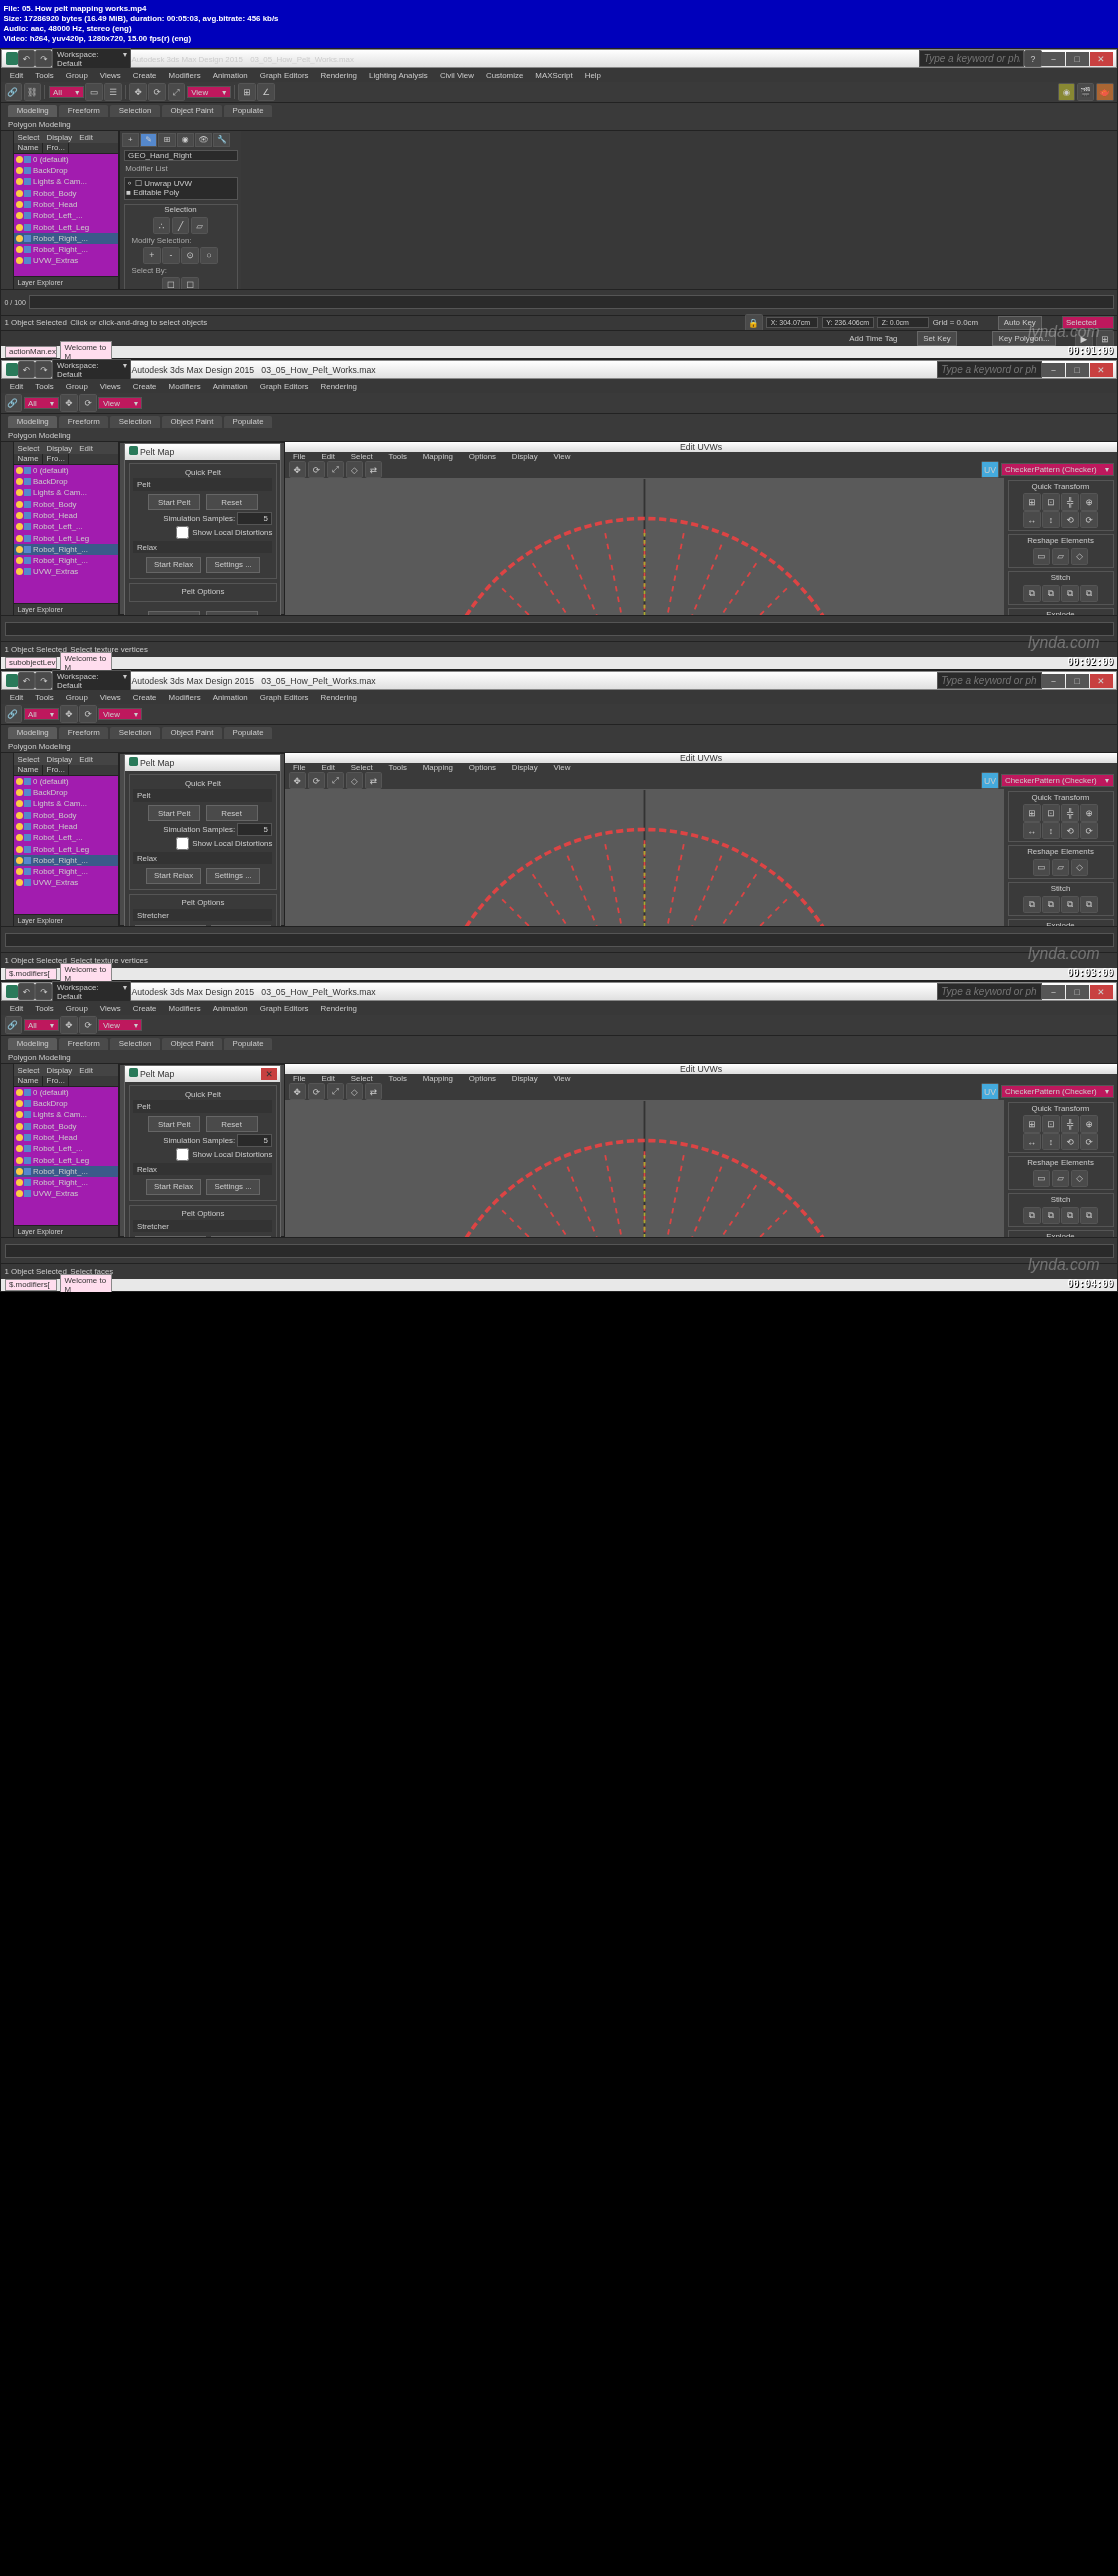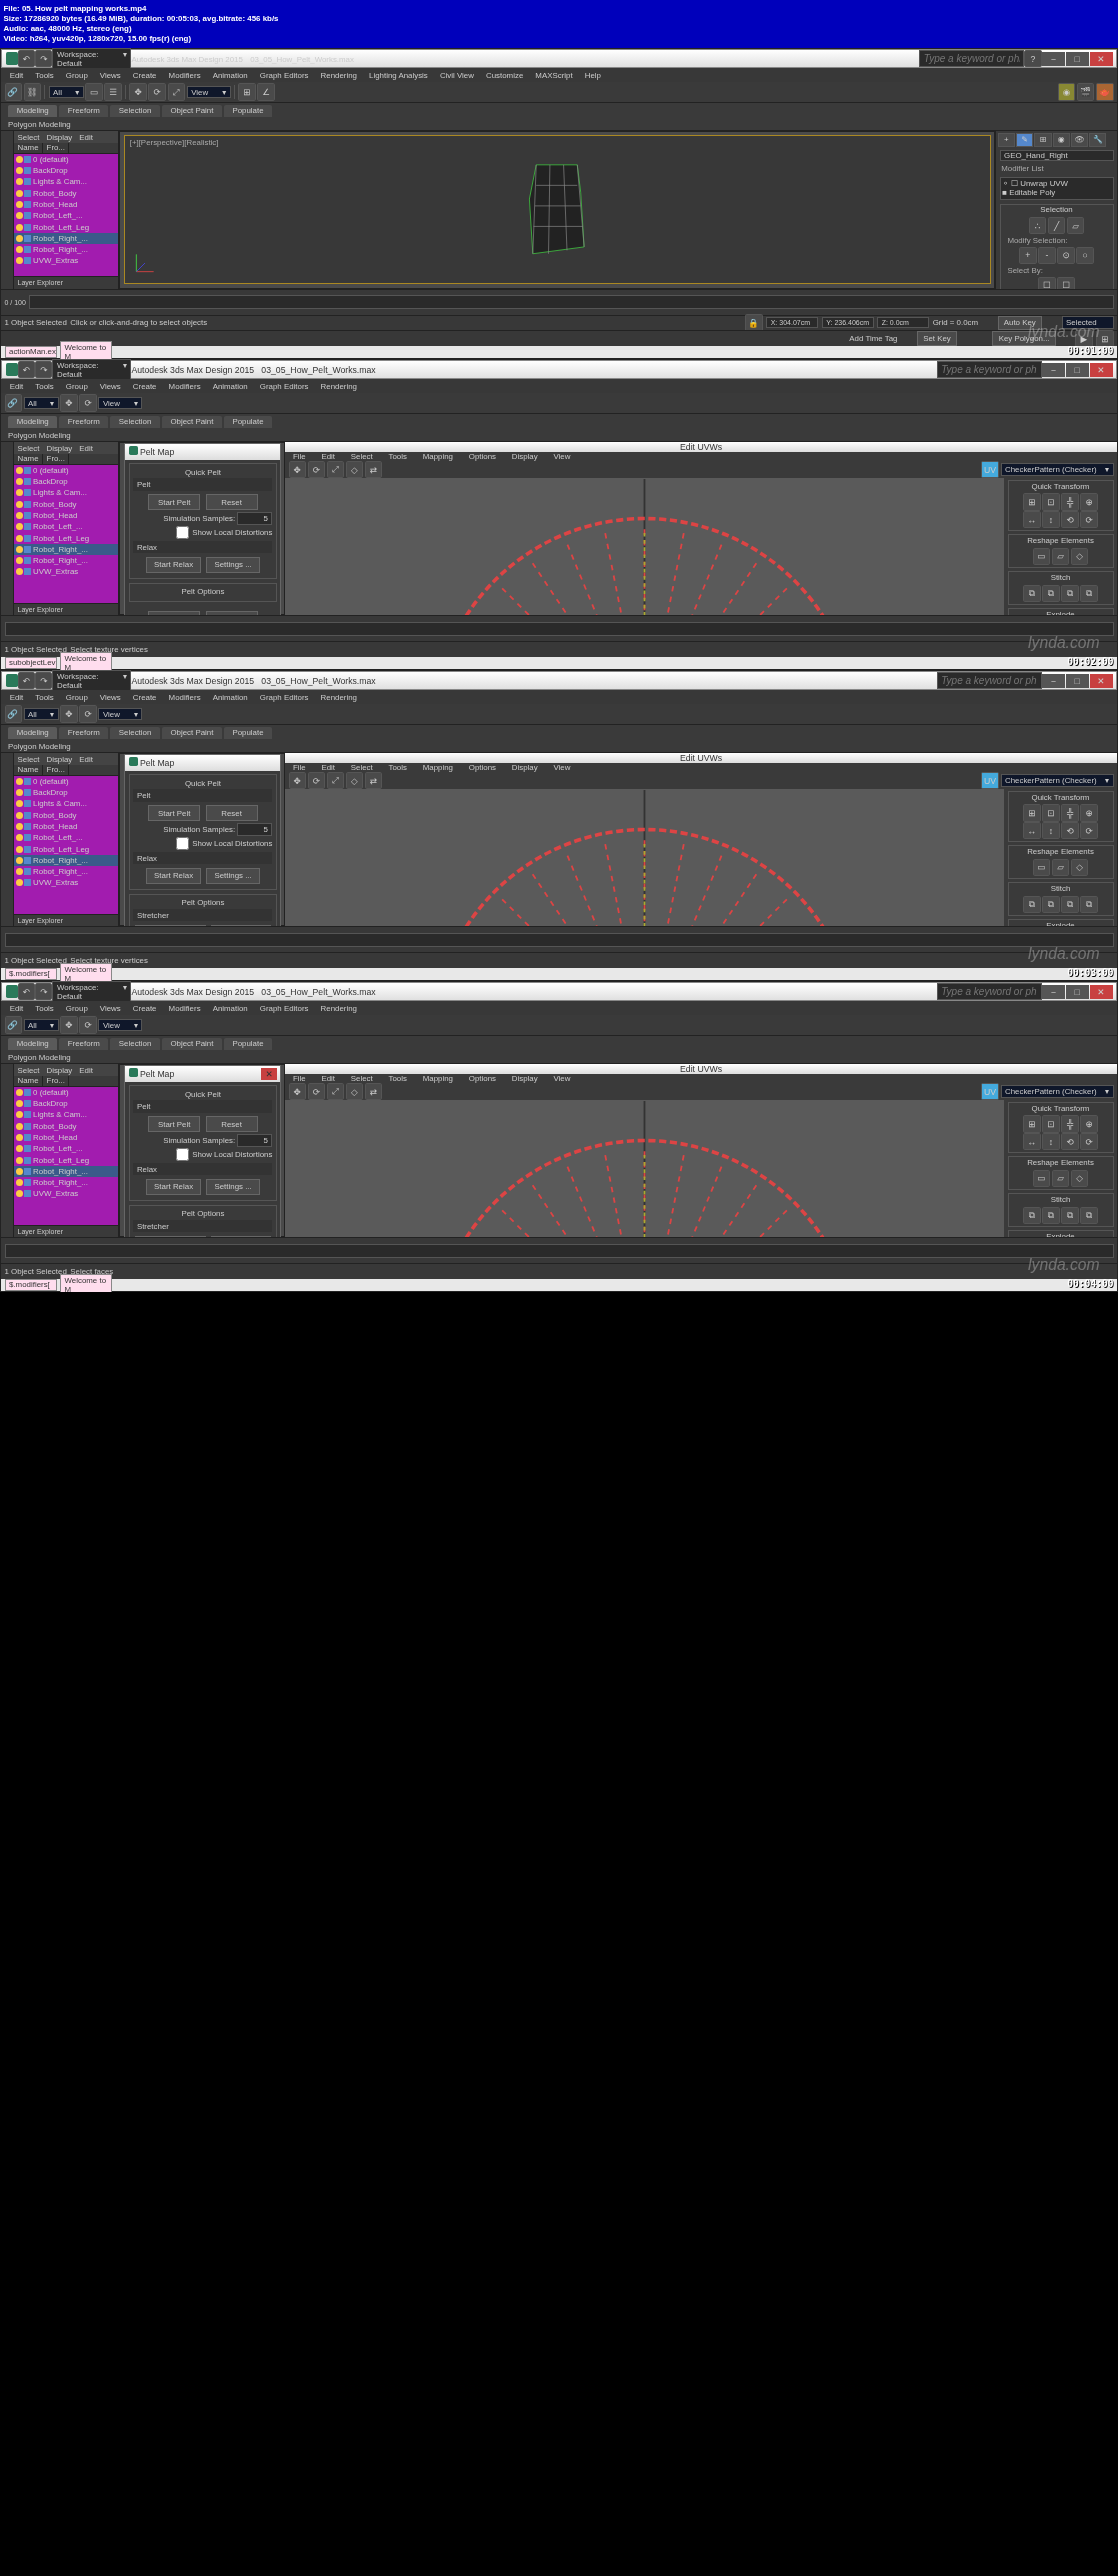--- a/index.html
+++ b/index.html
@@ -72,21 +72,21 @@
 .pelt-check{font-size:7.9px;display:flex;align-items:center;gap:3.5px;margin:1.7px 0}
 .uvw-editor{flex:1;background:#666;display:flex;flex-direction:column}
 .uvw-title{background:linear-gradient(#fff,#ddd);height:15.7px;display:flex;align-items:center;justify-content:center;font-size:8.7px;color:#333}
 .uvw-menu{background:#3a3a3a;height:12.2px;display:flex;align-items:center;padding:0 3.5px;gap:7px;font-size:7.9px}
 .uvw-menu span{padding:0 4.4px}
 .uvw-toolbar{background:#3a3a3a;height:19px;display:flex;align-items:center;padding:0 3.5px;gap:1.7px}
 .uvw-main{flex:1;display:flex}
 .uvw-canvas{flex:1;background:#5a5a5a;position:relative;overflow:hidden}
 .uvw-right{width:113px;background:#3a3a3a;display:flex;flex-direction:column;overflow:hidden}
 .search-box{background:#2a2a2a;border:0.9px solid #555;padding:1.7px 3.5px;width:105px;font-size:10px;color:#888;font-style:italic}
-.dropdown{background:#0f172a;border:0.9px solid #555;padding:0.9px 3.5px;font-size:7.9px;display:flex;justify-content:space-between;align-items:center}
+.dropdown{background:#be185d;border:0.9px solid #555;padding:0.9px 3.5px;font-size:7.9px;display:flex;justify-content:space-between;align-items:center}
 </style>
 </head>
 <body>
 
 <div class="header-info">
   <div>File: 05. How pelt mapping works.mp4</div>
   <div>Size: 17286920 bytes (16.49 MiB), duration: 00:05:03, avg.bitrate: 456 kb/s</div>
   <div>Audio: aac, 48000 Hz, stereo (eng)</div>
   <div>Video: h264, yuv420p, 1280x720, 15.00 fps(r) (eng)</div>
 </div>
@@ -217,40 +217,20 @@
             <span class="se-ico"></span>
             <span>Robot_Right_...</span>
           </div>
         <div class="se-item">
             <span class="se-bulb"></span>
             <span class="se-ico"></span>
             <span>UVW_Extras</span>
           </div>
       </div>
       <div class="se-footer">Layer Explorer</div>
-    </div>
-    <div class="viewport">
-      <div class="vp-inner">
-        <div class="vp-label">[+][Perspective][Realistic]</div>
-        <svg style="position:absolute;left:35%;top:15%;width:30%;height:70%" viewBox="0 0 100 150">
-          <polygon points="20,10 80,10 85,50 90,130 15,140 10,60" fill="#222" stroke="#4d4" stroke-width="1"></polygon>
-          <line x1="20" y1="10" x2="15" y2="140" stroke="#888"></line>
-            <line x1="80" y1="10" x2="90" y2="130" stroke="#888"></line>
-          <line x1="20" y1="40" x2="80" y2="40" stroke="#888"></line>
-            <line x1="18" y1="70" x2="85" y2="70" stroke="#888"></line>
-          <line x1="16" y1="100" x2="88" y2="100" stroke="#888"></line>
-          <line x1="40" y1="10" x2="38" y2="140" stroke="#888"></line>
-            <line x1="60" y1="10" x2="65" y2="135" stroke="#888"></line>
-        </svg>
-        <svg style="position:absolute;left:7px;bottom:7px;width:26px;height:26px" viewBox="0 0 30 30" width="26" height="26">
-          <line x1="5" y1="25" x2="25" y2="25" stroke="#d44"></line>
-            <line x1="5" y1="25" x2="5" y2="5" stroke="#4d4"></line>
-            <line x1="5" y1="25" x2="15" y2="15" stroke="#44d"></line>
-        </svg>
-      </div>
     </div>
     <div class="right-panel">
       <div class="cmd-panel-tabs">
         <div class="cmd-tab">+</div>
         <div class="cmd-tab active">✎</div>
         <div class="cmd-tab">⊞</div>
         <div class="cmd-tab">◉</div>
         <div class="cmd-tab">👁</div>
         <div class="cmd-tab">🔧</div>
       </div>

